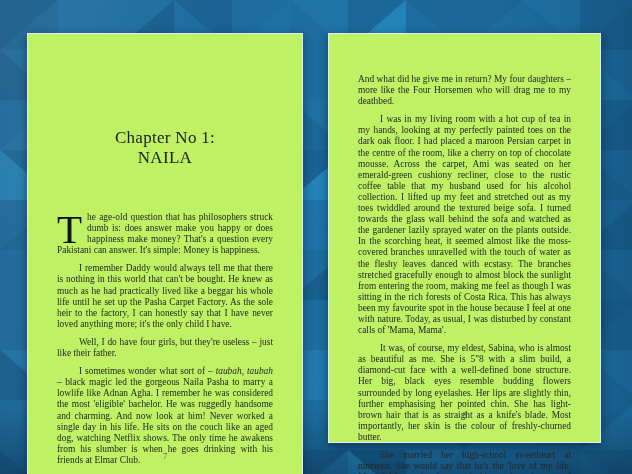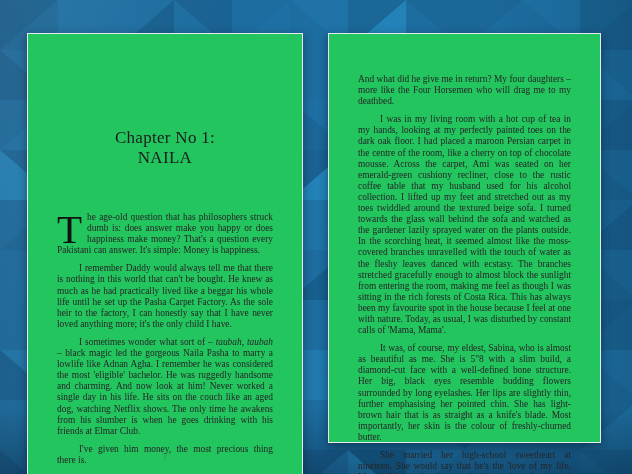--- a/index.html
+++ b/index.html
@@ -13,21 +13,21 @@
   #bg-mesh{position:absolute;left:0;top:0;width:632px;height:474px;display:block;}
   .vignette{
     position:absolute;inset:0;pointer-events:none;
     background:
       linear-gradient(110deg, rgba(255,255,255,0.07) 0%, rgba(255,255,255,0) 28%),
       linear-gradient(180deg, rgba(0,0,0,0) 86%, rgba(2,24,46,0.35) 100%),
       linear-gradient(90deg, rgba(0,0,0,0) 78%, rgba(2,28,50,0.20) 100%),
       linear-gradient(270deg, rgba(0,0,0,0) 90%, rgba(2,28,50,0.10) 100%);
   }
   .page{
-    position:absolute;background:#22c55e;
+    position:absolute;background:#bef264;
     border:1px solid #e6eaec;
     box-shadow:0 3px 9px rgba(3,20,38,0.45);
     box-sizing:border-box;
     color:#2b2b2b;
   }
   .page-left{left:27px;top:33px;width:276px;height:451px;}
   .page-right{left:328px;top:33px;width:273px;height:410px;}
   .page-inner{position:absolute;inset:0;padding:0 29px;box-sizing:border-box;}
   .heading{
     margin:94px 0 0 0;text-align:center;
@@ -346,20 +346,21 @@
 
   <div class="page page-left">
     <div class="page-inner">
       <h1 class="heading">
         <span>Chapter No 1:</span><br>
         <span>NAILA</span>
       </h1>
       <div class="body-text">
           <p class="no-indent"><span class="dropcap">T</span><span>he age-old question that has philosophers struck dumb is: does answer make you happy or does happiness make money? That's a question every Pakistani can answer. It's simple: Money is happiness.</span></p>
           <p><span>I remember Daddy would always tell me that there is nothing in this world that can't be bought. He knew as much as he had practically lived like a beggar his whole life until he set up the Pasha Carpet Factory. As the sole heir to the factory, I can honestly say that I have never loved anything more; it's the only child I have.</span></p>
+          <p><span>Well, I do have four girls, but they're useless – just like their father.</span></p>
           <p><span>I sometimes wonder what sort of – </span><span style="font-style: italic;">taubah, taubah</span><span> – black magic led the gorgeous Naila Pasha to marry a lowlife like Adnan Agha. I remember he was considered the most 'eligible' bachelor. He was ruggedly handsome and charming. And now look at him! Never worked a single day in his life. He sits on the couch like an aged dog, watching Netflix shows. The only time he awakens from his slumber is when he goes drinking with his friends at Elmar Club.</span></p>
           <p><span>I've given him money, the most precious thing there is.</span></p>
         </div>
       <div class="page-number">7</div>
     </div>
   </div>
 
   <div class="page page-right">
     <div class="page-inner">
       <div class="body-text">

